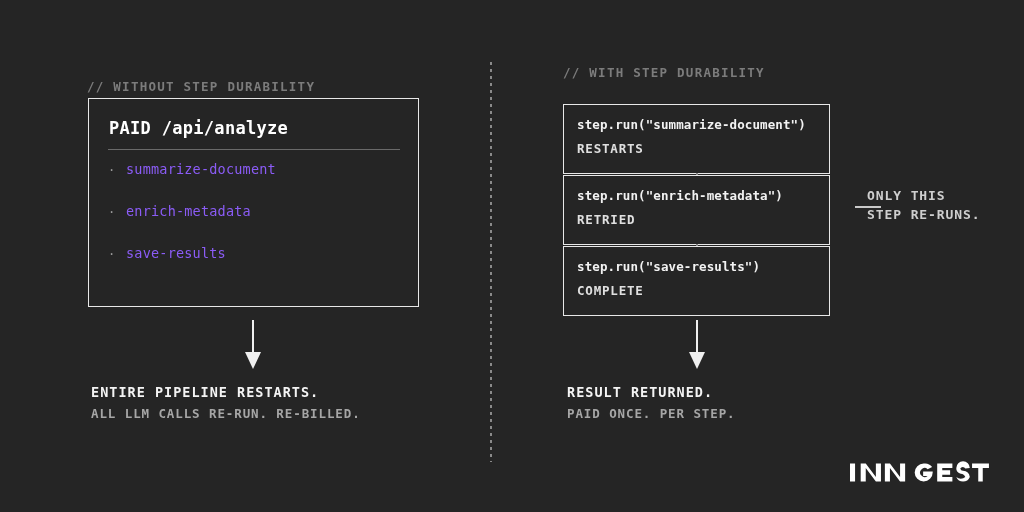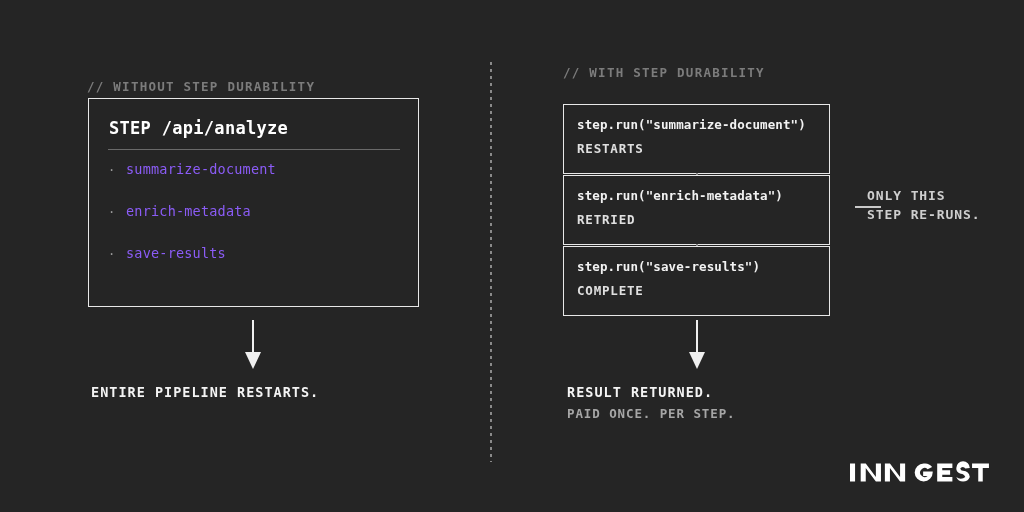--- a/index.html
+++ b/index.html
@@ -221,21 +221,21 @@
 </head>
 <body>
 
 <div class="canvas">
 
   <div class="divider"></div>
 
   <div class="col-comment" id="comment-left">// WITHOUT STEP DURABILITY</div>
 
   <div class="mono-card">
-    <div class="mono-title">STEP /api/analyze</div>
+    <div class="mono-title">PAID /api/analyze</div>
     <div class="mono-rule"></div>
     <div class="mono-list">
 
       <div class="mono-item">
         <span class="mono-bullet">·</span>
         <span class="mono-label">summarize-document</span>
       </div>
 
       <div class="mono-item">
         <span class="mono-bullet">·</span>
@@ -250,20 +250,21 @@
     </div>
   </div>
 
   <div class="arrow" id="arrow-left">
     <div class="arrow-stem"></div>
     <div class="arrow-head"></div>
   </div>
 
   <div class="outcome" id="outcome-left">
     <div class="outcome-head">ENTIRE PIPELINE RESTARTS.</div>
+    <div class="outcome-sub">ALL LLM CALLS RE-RUN. RE-BILLED.</div>
   </div>
 
   <div class="col-comment" id="comment-right">// WITH STEP DURABILITY</div>
 
   <div class="step-box" id="step-box-0">
     <div class="step-code">step.run("summarize-document")</div>
     <div class="step-status">RESTARTS</div>
   </div>
 
   <div class="step-connector" id="step-connector-0"></div>

